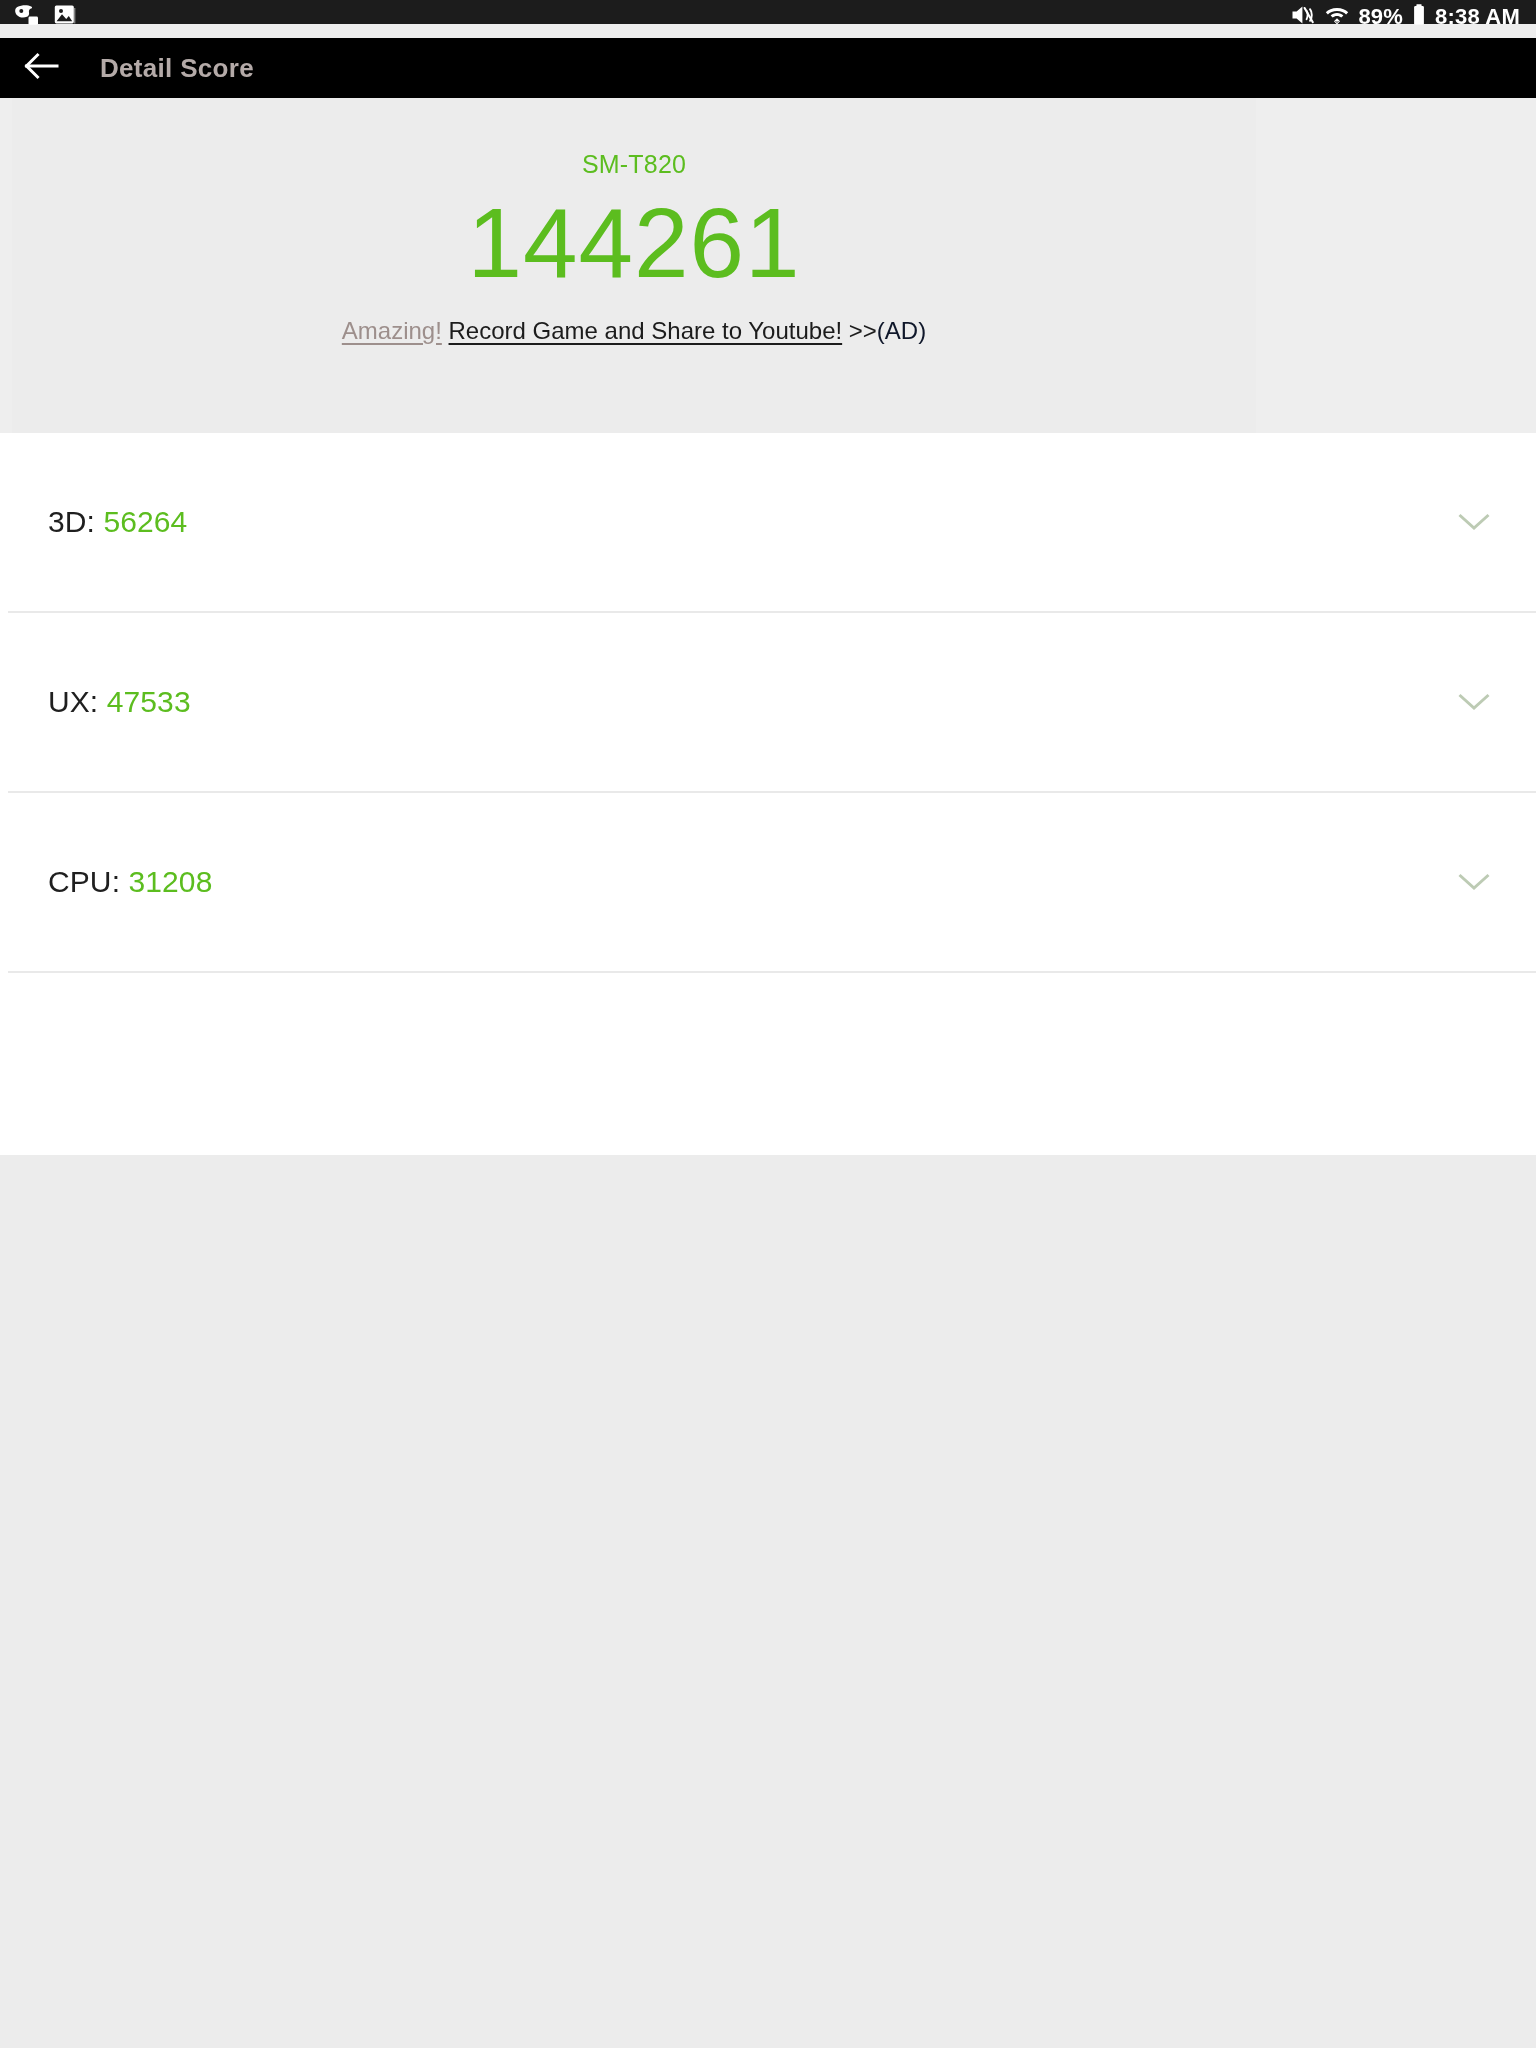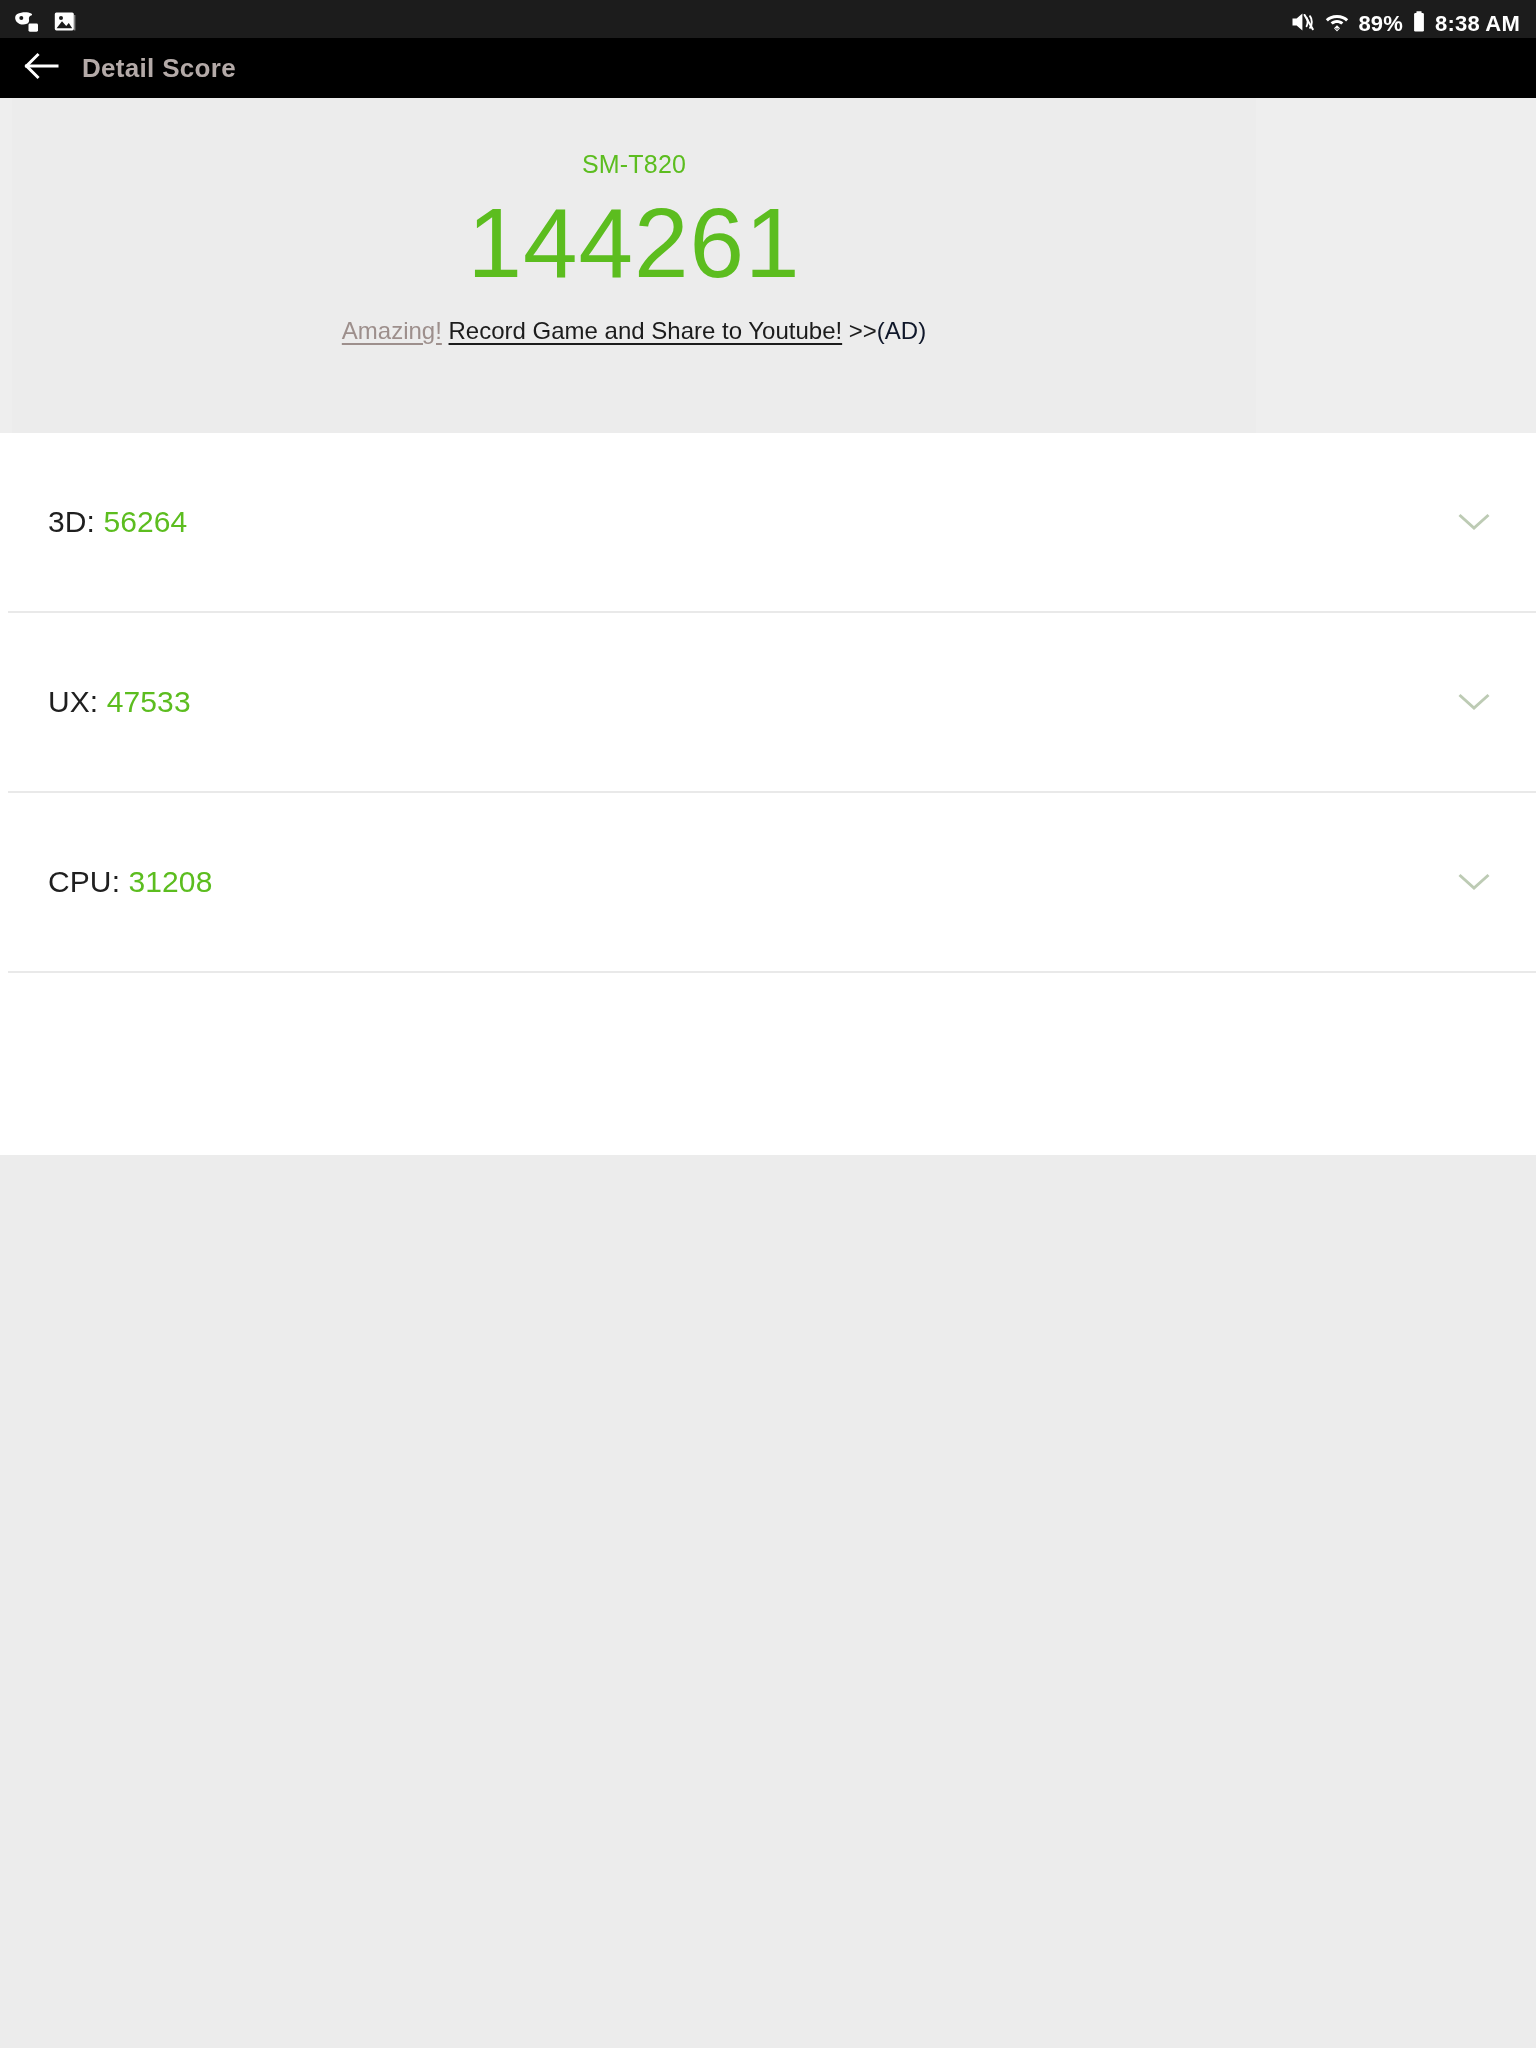--- a/index.html
+++ b/index.html
@@ -16,21 +16,21 @@
     height: 2048px;
     overflow: hidden;
     background: #eeeeee;
   }
 
   
   .status-bar {
     position: absolute;
     top: 0; left: 0;
     width: 1536px;
-    height: 38px;
+    height: 24px;
     background: #1c1c1c;
     display: flex;
     justify-content: space-between;
     padding: 10px 16px 0 14px;
   }
   .status-left { display: flex; align-items: center; gap: 14px; }
   .status-right {
     display: flex;
     align-items: center;
     gap: 9px;
@@ -59,21 +59,21 @@
   .back-btn {
     width: 60px;
     height: 60px;
     margin-left: 12px;
     display: flex;
     align-items: center;
     justify-content: center;
     cursor: pointer;
   }
   .app-title {
-    margin-left: 10px;
+    margin-left: 28px;
     color: #b4aaa8;
     font-size: 26px;
     font-weight: 700;
     letter-spacing: 0.3px;
   }
 
   
   .score-header {
     position: absolute;
     top: 98px; left: 12px;

